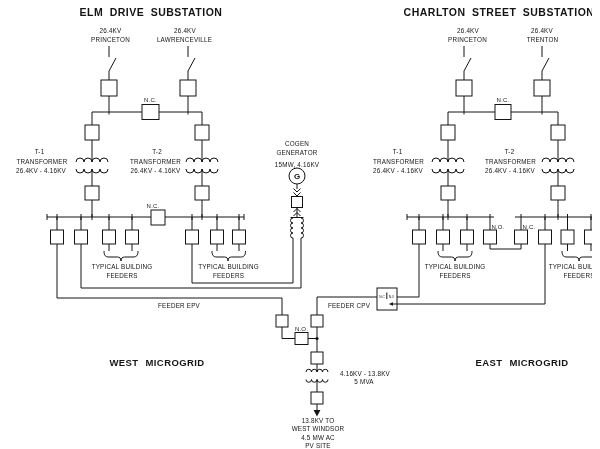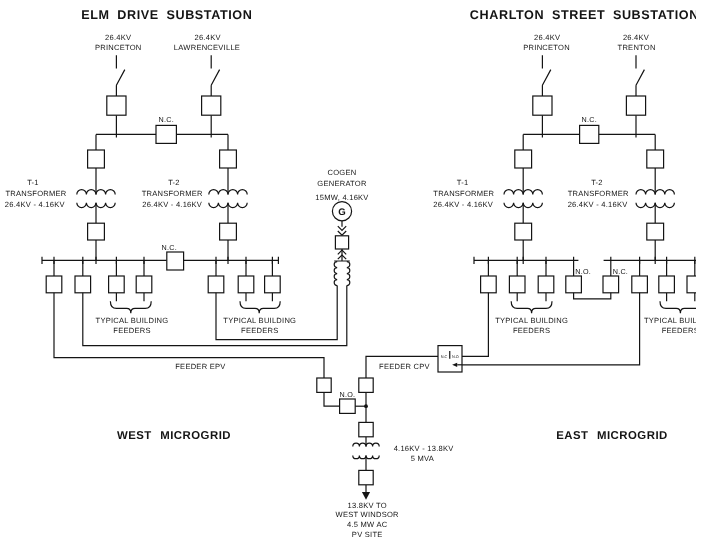--- a/index.html
+++ b/index.html
@@ -1,16 +1,16 @@
 <!DOCTYPE html>
 <html><head>
 <meta charset="utf-8">
 <style>
   html,body{margin:0;padding:0;background:#ffffff;}
-  .stage{position:relative;width:580px;height:449px;background:#ffffff;overflow:hidden;}
+  .stage{position:relative;width:580px;height:449px;background:#ffffff;overflow:hidden;margin-left:12px;}
   svg{display:block;}
   .wire{stroke:#141414;stroke-width:1;fill:none;}
   .box{fill:#ffffff;stroke:#141414;stroke-width:1;}
   .fillb{fill:#141414;stroke:none;}
   text{fill:#141414;font-family:"Liberation Sans",sans-serif;}
   .lbl{font-size:6.3px;letter-spacing:.2px;text-anchor:middle;}
   .tie{font-size:6px;letter-spacing:.2px;text-anchor:middle;}
   .title{font-size:10.5px;font-weight:bold;letter-spacing:.5px;word-spacing:3px;text-anchor:middle;}
   .grid{font-size:9.5px;font-weight:bold;letter-spacing:.4px;word-spacing:4px;text-anchor:middle;}
   .gsym{font-size:8px;font-weight:bold;text-anchor:middle;}

